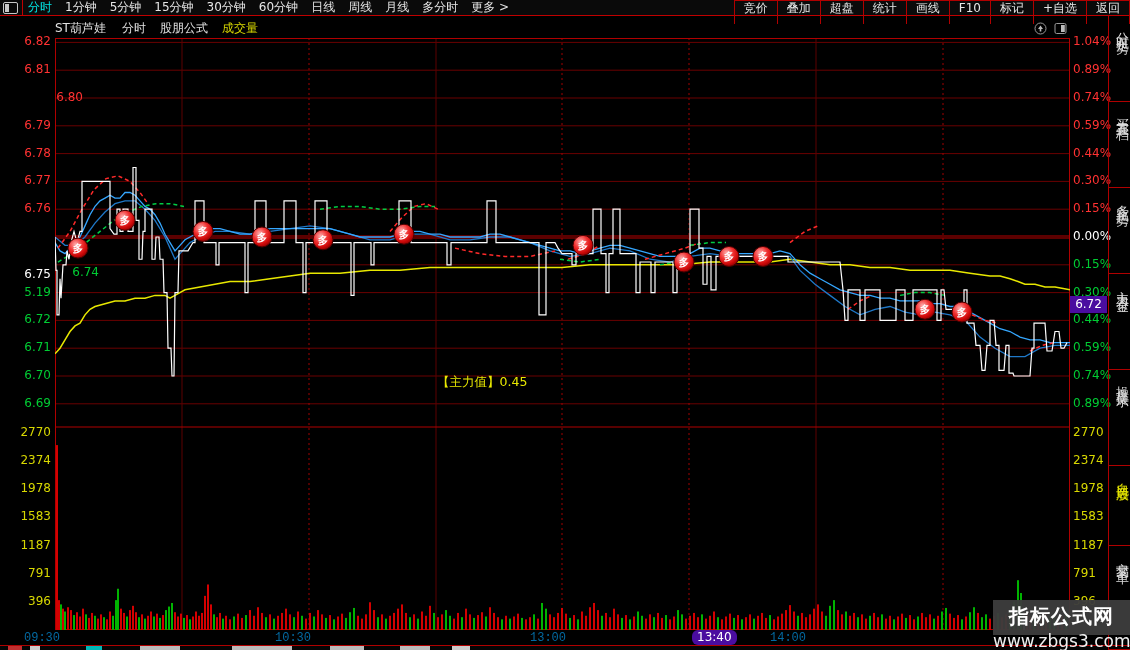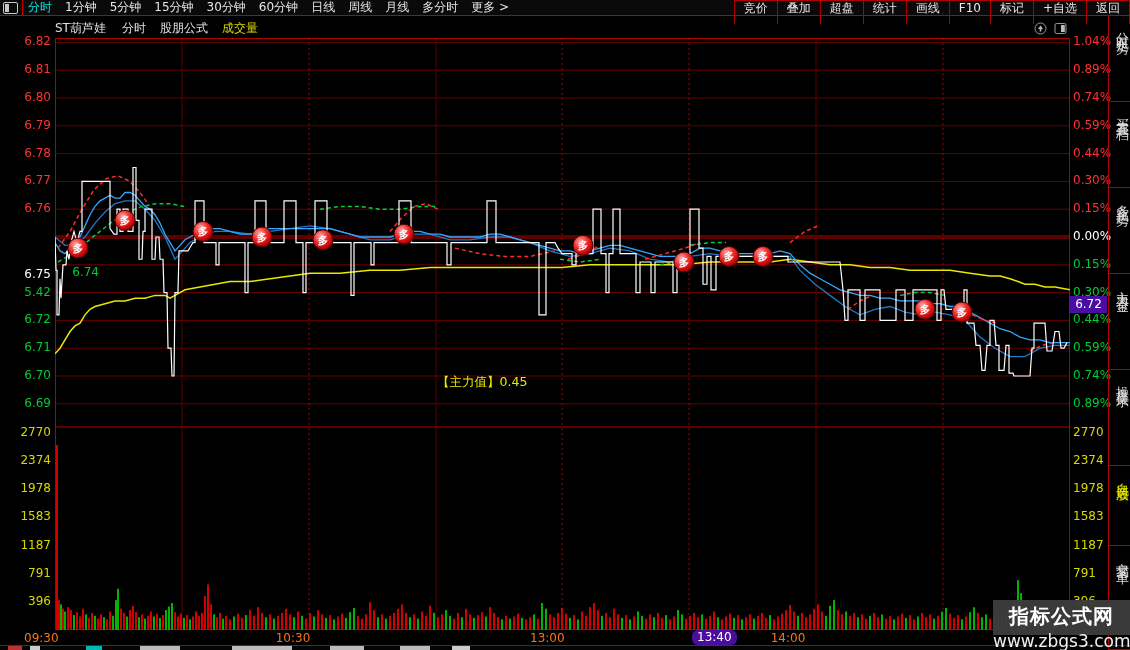--- a/index.html
+++ b/index.html
@@ -27,21 +27,21 @@
   #sectors{position:absolute;left:57px;top:40px;font-size:12px;color:#00c8c8;white-space:nowrap;z-index:5;}
   
   #chartwrap{position:absolute;left:55px;top:38px;width:1015px;height:592px;}
   
   .axlab{position:absolute;font-size:12px;line-height:15px;white-space:nowrap;}
   .axL{left:0;width:51px;text-align:right;}
   .axR{left:1073px;width:34px;text-align:left;}
   .up{color:#ff3232;} .dn{color:#00cc33;} .flat{color:#ffffff;} .voly{color:#d8d800;}
   
   #timerow{position:absolute;left:0;top:630px;width:1130px;height:15px;}
-  #timerow .tl{position:absolute;top:1px;font-size:12px;color:#f97316;white-space:nowrap;}
+  #timerow .tl{position:absolute;top:1px;font-size:12px;color:#0369a1;white-space:nowrap;font-family:Liberation Mono, monospace;}
   .ptag{position:absolute;background:#4a0da0;color:#fff;font-size:12px;text-align:center;z-index:6;}
   #pricetag{left:1070px;width:37px;height:17px;line-height:17px;}
   #timetag{height:15px;line-height:15px;padding:0 5px;top:0;}
   #botline{position:absolute;left:0;top:645px;width:1130px;height:1px;background:#b00000;}
   #botstrip{position:absolute;left:0;top:646px;width:1130px;height:4px;background:#050505;overflow:hidden;}
   #botstrip i{position:absolute;top:0;height:4px;display:block;}
   
   #sidebar{position:absolute;left:1108px;top:16px;width:22px;height:634px;border-left:1px solid #b00000;overflow:hidden;}
   #sidebar .sbi{width:22px;overflow:hidden;border-bottom:1px solid #b00000;color:#dcdcdc;font-size:13px;
     writing-mode:vertical-rl;text-orientation:upright;letter-spacing:3px;padding-top:6px;box-sizing:border-box;}
@@ -451,35 +451,35 @@
         <text x="907" y="278.0600000000004" text-anchor="middle" font-size="10.5" font-weight="bold" fill="#ffffff">多</text>
         <text x="382" y="348" font-size="12.5" fill="#e8e800">【主力值】0.45</text>
       </svg>
   </div>
 
   <div id="axes">
       <div class="axlab up axL" style="top: 34.4px; left: 0px;">6.82</div>
       <div class="axlab up axR" style="top: 34.4px;">1.04%</div>
       <div class="axlab up axL" style="top: 62.2px; left: 0px;">6.81</div>
       <div class="axlab up axR" style="top: 62.2px;">0.89%</div>
-      <div class="axlab up axL" style="top: 90px; left: 0px;">6.80</div>
+      <div class="axlab up axL" style="top: 90px; left: 0px; padding-left: 32px;">6.80</div>
       <div class="axlab up axR" style="top: 90px;">0.74%</div>
       <div class="axlab up axL" style="top: 117.8px; left: 0px;">6.79</div>
       <div class="axlab up axR" style="top: 117.8px;">0.59%</div>
       <div class="axlab up axL" style="top: 145.6px; left: 0px;">6.78</div>
       <div class="axlab up axR" style="top: 145.6px;">0.44%</div>
       <div class="axlab up axL" style="top: 173.4px; left: 0px;">6.77</div>
       <div class="axlab up axR" style="top: 173.4px;">0.30%</div>
       <div class="axlab up axL" style="top: 201.2px; left: 0px;">6.76</div>
       <div class="axlab up axR" style="top: 201.2px;">0.15%</div>
       <div class="axlab flat axL" style="top: 229px; left: 0px; margin-top: 38px;">6.75</div>
       <div class="axlab flat axR" style="top: 229px;">0.00%</div>
       <div class="axlab dn axL" style="top: 265px; left: 0px; margin-left: 48px;">6.74</div>
       <div class="axlab dn axR" style="top: 256.8px;">0.15%</div>
-      <div class="axlab dn axL" style="top: 284.6px; left: 0px;">5.42</div>
+      <div class="axlab dn axL" style="top: 284.6px; left: 0px;">5.19</div>
       <div class="axlab dn axR" style="top: 284.6px;">0.30%</div>
       <div class="axlab dn axL" style="top: 312.4px; left: 0px;">6.72</div>
       <div class="axlab dn axR" style="top: 312.4px;">0.44%</div>
       <div class="axlab dn axL" style="top: 340.2px; left: 0px;">6.71</div>
       <div class="axlab dn axR" style="top: 340.2px;">0.59%</div>
       <div class="axlab dn axL" style="top: 368px; left: 0px;">6.70</div>
       <div class="axlab dn axR" style="top: 368px;">0.74%</div>
       <div class="axlab dn axL" style="top: 395.8px; left: 0px;">6.69</div>
       <div class="axlab dn axR" style="top: 395.8px;">0.89%</div>
       <div class="axlab voly axL" style="top: 425px; left: 0px;">2770</div>

